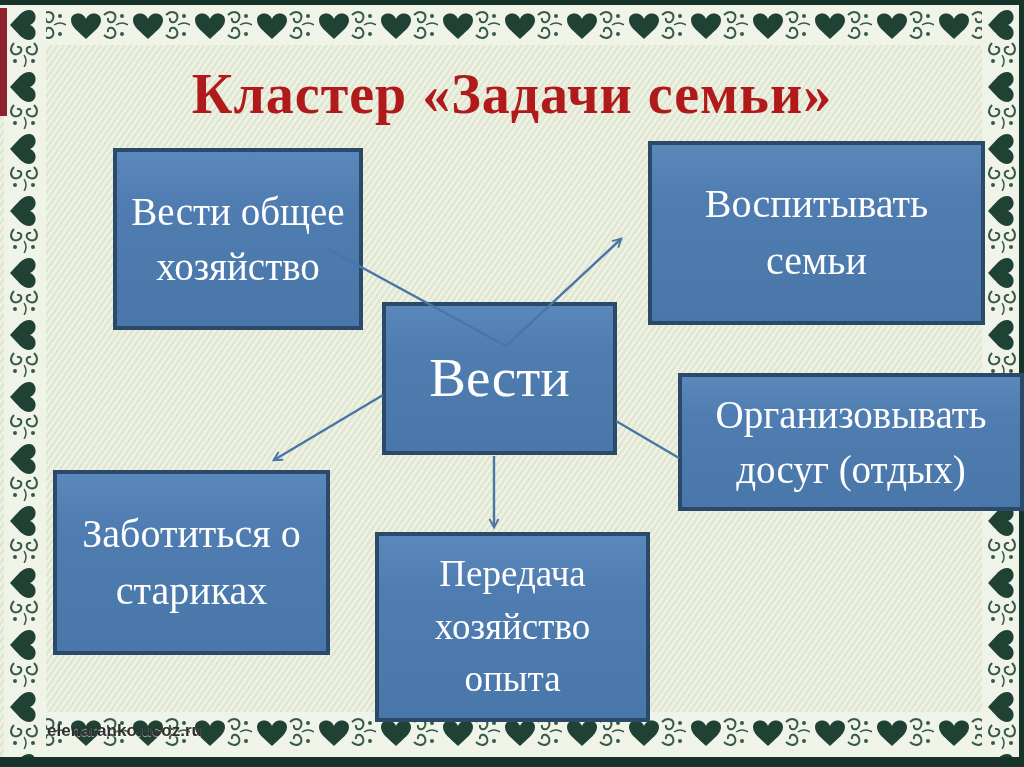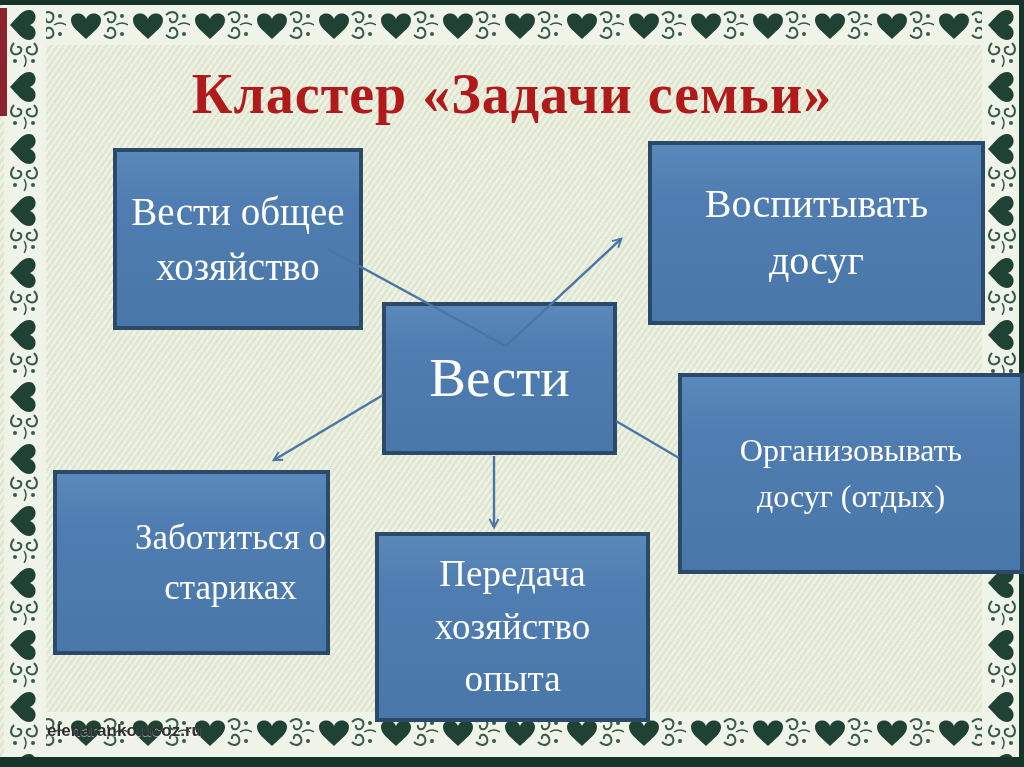--- a/index.html
+++ b/index.html
@@ -38,22 +38,22 @@
     box-sizing:border-box;
     display:flex;align-items:center;justify-content:center;
     text-align:center;
     color:#ffffff;
     white-space:pre-line;
     line-height:1.42;
   }
   .node-household {left:77px; top:148px;width:250px;height:182px;font-size:39px;margin-left:36px;}
   .node-children  {left:648px;top:141px;width:337px;height:184px;font-size:40px;}
   .node-center    {left:382px;top:302px;width:235px;height:153px;font-size:55px;}
-  .node-leisure   {left:678px;top:373px;width:346px;height:201px;font-size:32px;}
-  .node-elderly   {left:53px; top:470px;width:277px;height:185px;font-size:35px;justify-content:flex-end;}
+  .node-leisure   {left:678px;top:373px;width:346px;height:138px;font-size:39px;}
+  .node-elderly   {left:53px; top:470px;width:277px;height:185px;font-size:40px;}
   .node-experience{left:375px;top:532px;width:275px;height:190px;font-size:37px;}
   .connectors{position:absolute;left:0;top:0;width:1024px;height:767px;pointer-events:none;}
   .watermark{
     position:absolute;left:47px;top:697px;
     font-family:"Liberation Sans", sans-serif;
     font-weight:bold;font-size:17px;color:#2f2f2f;
     text-shadow:0 1px 0 rgba(255,255,255,0.5);
     margin-top:24px;
   }
 </style>
@@ -100,21 +100,21 @@
   <div class="edge-red"></div>
 
   <div class="title">Кластер «Задачи семьи»</div>
 
   <div class="node node-household">
     <span>Вести общее
 хозяйство</span>
   </div>
   <div class="node node-children">
     <span>Воспитывать
-досуг</span>
+семьи</span>
   </div>
   <div class="node node-leisure">
     <span>Организовывать
 досуг (отдых)</span>
   </div>
   <div class="node node-elderly">
     <span>Заботиться о
 стариках</span>
   </div>
   <div class="node node-experience">

